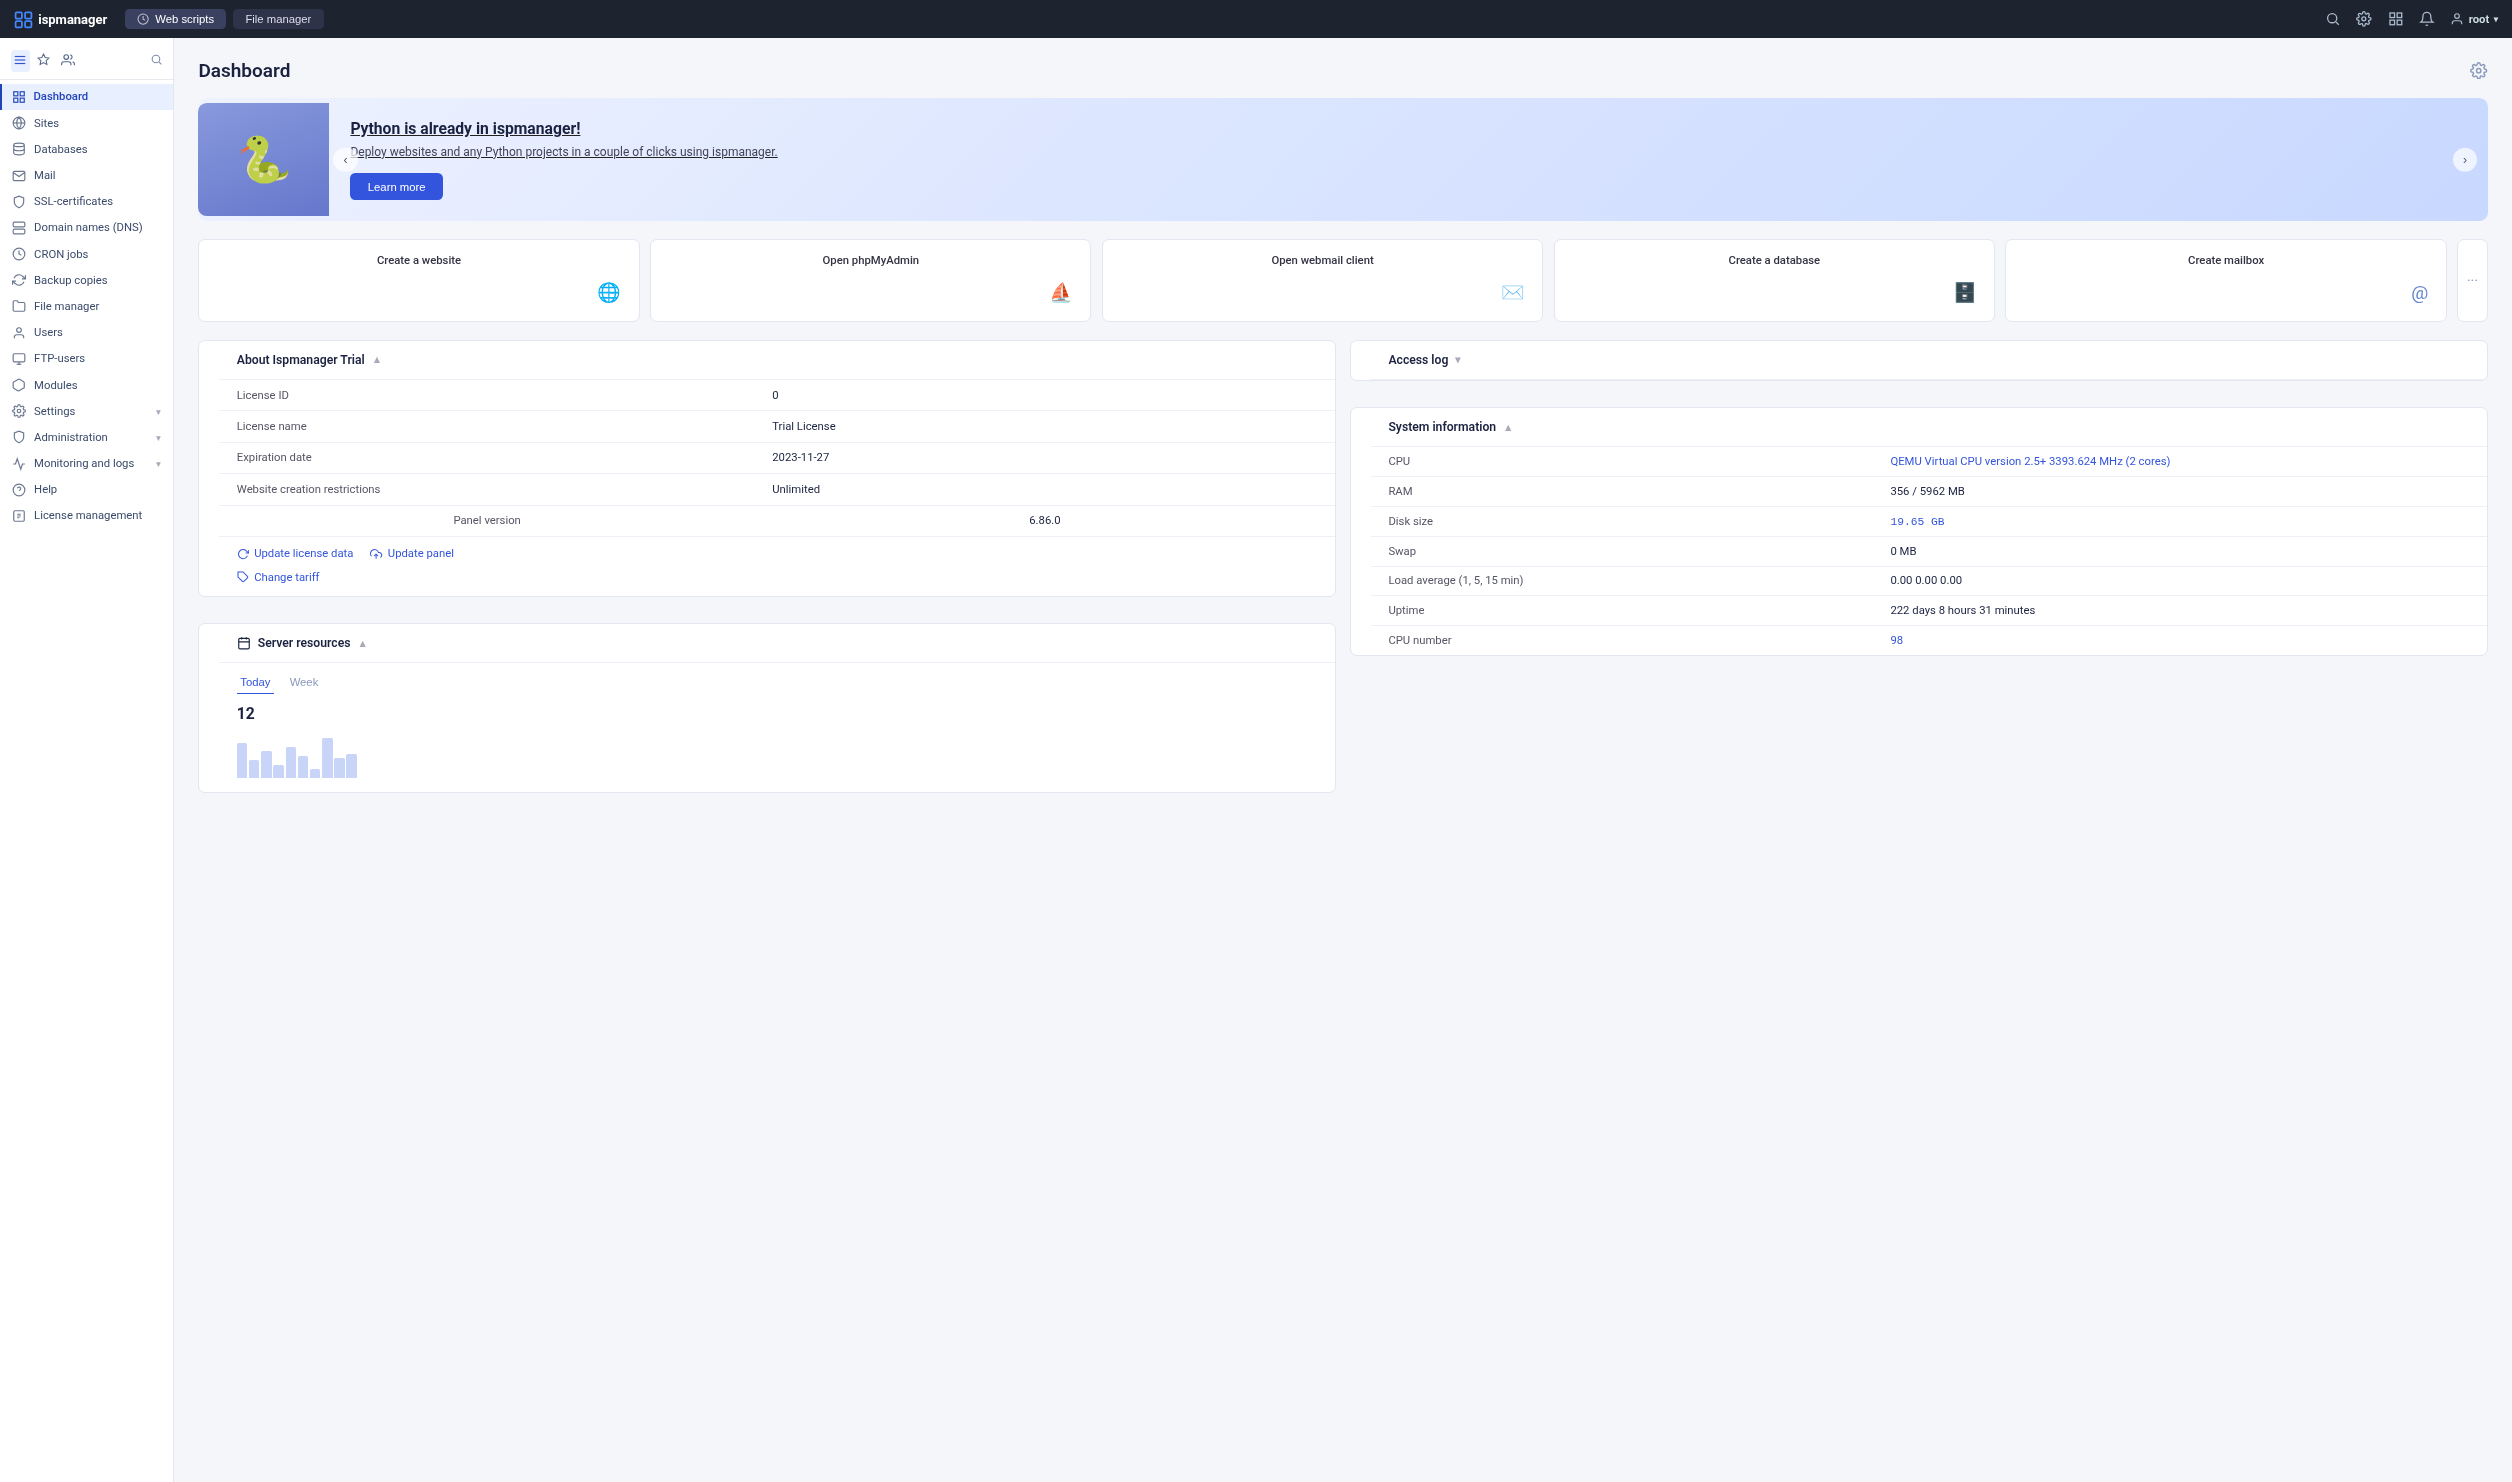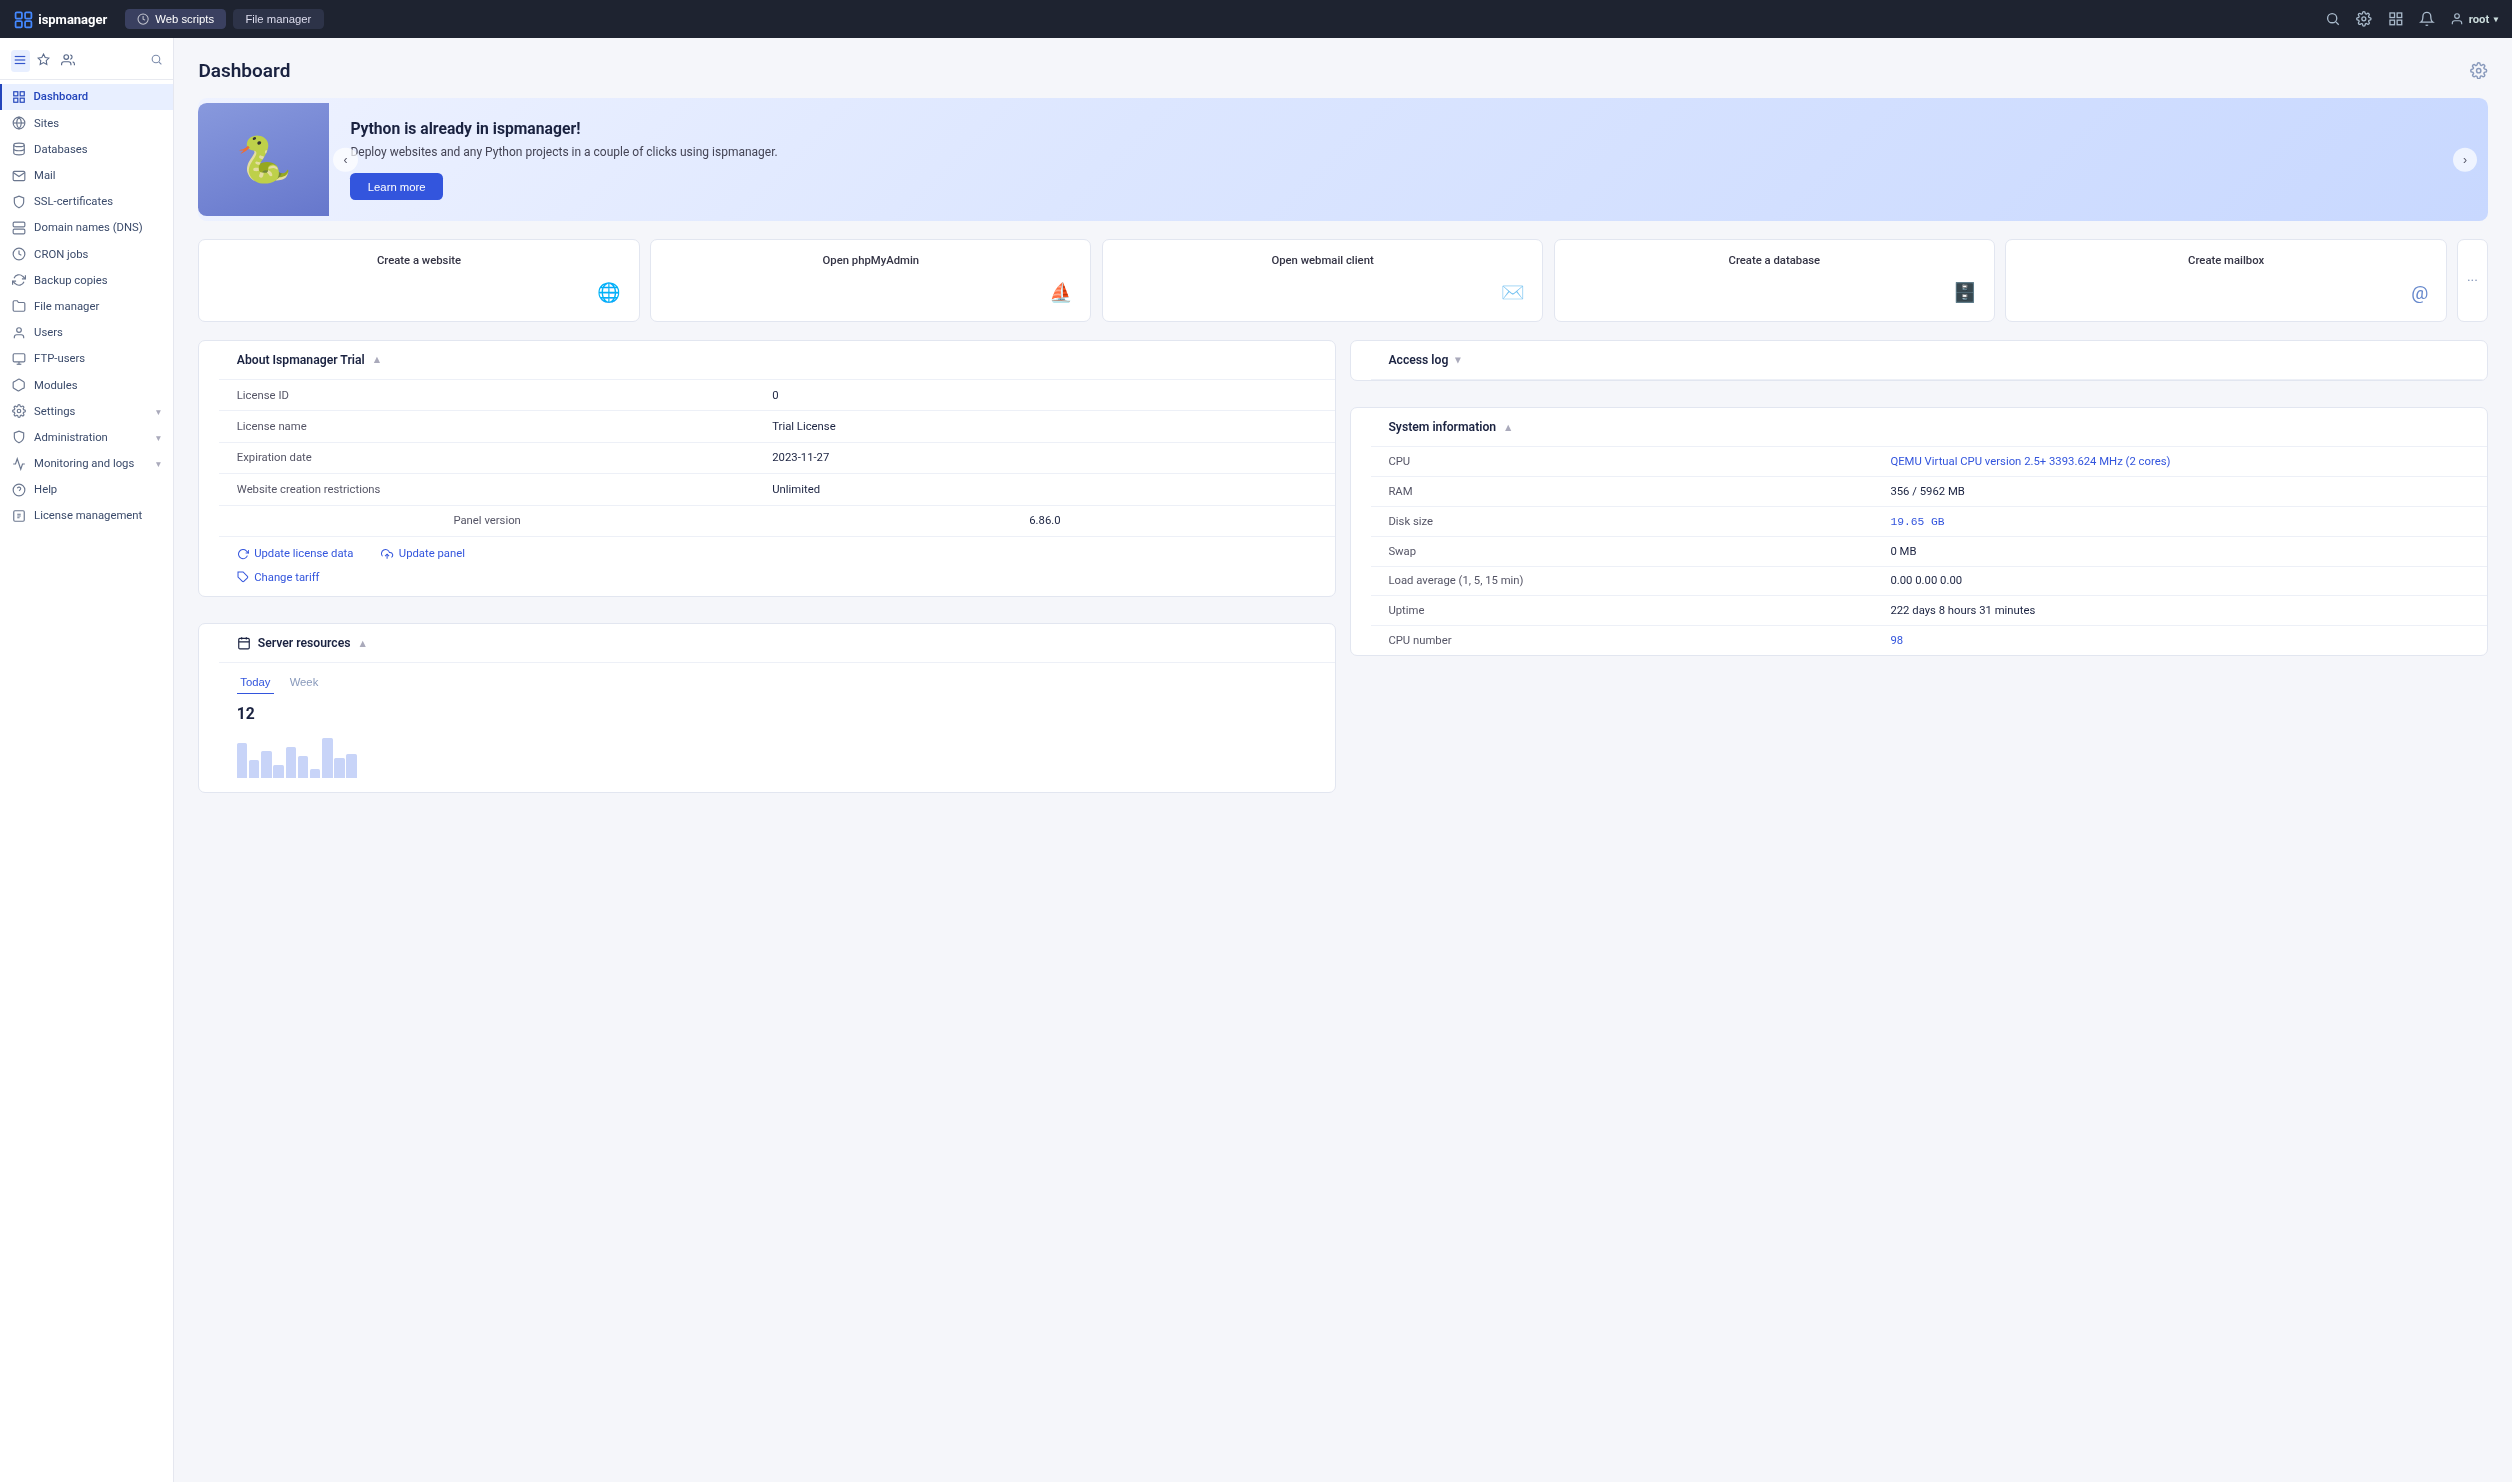--- a/index.html
+++ b/index.html
@@ -87,21 +87,21 @@
       border-radius: 8.7px 0 0 8.7px;
     }
     .banner-prev, .banner-next {
       position: absolute; top: 50%; transform: translateY(-50%);
       background: rgba(255,255,255,0.7); border: none; border-radius: 50%;
       width: 24.4px; height: 24.4px; cursor: pointer; font-size: 12.2px;
       display: flex; align-items: center; justify-content: center; color: #556;
     }
     .banner-prev { left: 135px; }
     .banner-next { right: 10.5px; }
-    .banner-content { padding: 21px 21px; flex: 1; }
+    .banner-content { padding: 21px 21px; flex: 1; text-decoration: underline; }
     .banner-title { font-size: 15.7px; font-weight: 700; color: #1a2240; margin-bottom: 7px; }
     .banner-desc { font-size: 12px; color: #445; margin-bottom: 14px; }
     .banner-btn {
       background: #3355dd; color: #fff; border: none; border-radius: 5.2px;
       padding: 7.9px 17.4px; font-size: 11.3px; cursor: pointer; font-weight: 500;
     }
 
     
     .quick-actions { display: flex; gap: 10.5px; margin-bottom: 17.4px; align-items: center; }
     .quick-card {
@@ -134,21 +134,21 @@
 
     
     .info-table { width: 100%; border-collapse: collapse; }
     .info-table tr { border-bottom: 0.9px solid #edf0f7; }
     .info-table tr:last-child { border-bottom: none; text-align: center; }
     .info-table td { padding: 8.7px 17.4px; font-size: 11.3px; }
     .info-table td:first-child { color: #556; width: 48%; }
     .info-table td:last-child { color: #1a2240; font-weight: 400; }
 
     
-    .links-row { display: flex; gap: 28px; padding: 10.5px 17.4px; border-top: 0.9px solid #edf0f7; }
+    .links-row { display: flex; gap: 17px; padding: 10.5px 17.4px; border-top: 0.9px solid #edf0f7; }
     .action-link { display: flex; align-items: center; gap: 5.2px; color: #3355dd; font-size: 11.3px; cursor: pointer; text-decoration: none; }
     .action-link svg { width: 12.2px; height: 12.2px; }
 
     
     .tab-row { display: flex; gap: 12.2px; padding: 7px 17.4px 0 17.4px; }
     .tab-btn { padding: 5.2px 3.5px; font-size: 11.3px; cursor: pointer; border: none; background: none; color: #8899bb; border-bottom: 1.7px solid transparent; }
     .tab-btn.active { color: #3355dd; border-bottom: 1.7px solid #3355dd; font-weight: 500; }
 
     
     .chart-area { padding: 10.5px 17.4px 14px 17.4px; min-height: 52px; }

